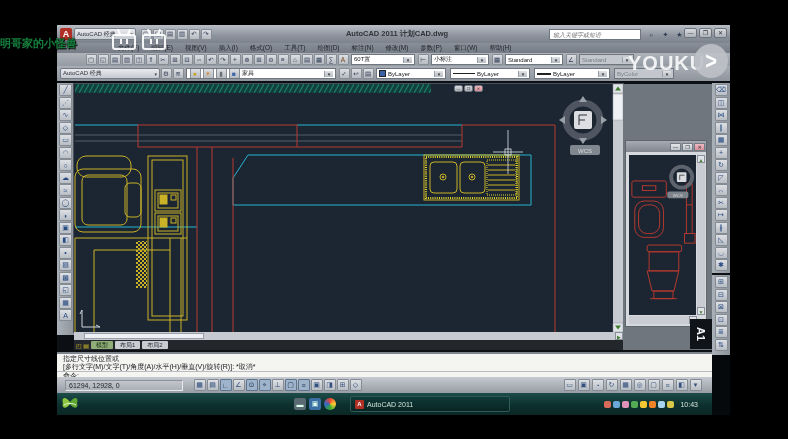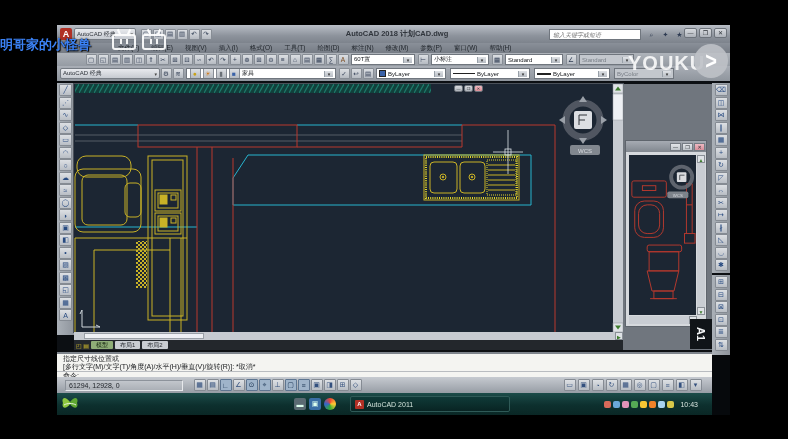--- a/index.html
+++ b/index.html
@@ -105,21 +105,21 @@
   .taskbtn{margin-left:14px;width:160px;height:16px;background:linear-gradient(#0f3a38,#082423);
     border:1px solid #2f5a57;border-radius:2px;display:flex;align-items:center;gap:3px;padding:0 4px;}
   .taskbtn .aico{width:9px;height:9px;background:#b03025;color:#fff;font-size:6px;font-weight:bold;
     display:flex;align-items:center;justify-content:center;border-radius:1px;}
   .taskbtn .lbl{font-size:7px;color:#cfe0d8;}
   .tray{margin-left:auto;display:flex;align-items:center;gap:2px;padding-right:14px;}
   .traydot{width:7px;height:7px;border-radius:2px;}
   .clock{font-size:7px;color:#d9e6e0;margin-left:4px;}
 
   
-  .wm-uploader{position:absolute;left:0px;top:36px;font-size:13px;font-weight:bold;color:#3b82f6;
+  .wm-uploader{position:absolute;left:0px;top:36px;font-size:11px;font-weight:bold;color:#15803d;
     text-shadow:0 0 2px #000,1px 1px 1px #000;z-index:50;}
   .bili{position:absolute;top:34px;width:24px;height:16px;border:2px solid #fff;border-radius:3px;opacity:.92;z-index:50;}
   .bili:before,.bili:after{content:"";position:absolute;top:-7px;width:2px;height:6px;background:#fff;}
   .bili:before{left:4px;transform:rotate(-25deg);}
   .bili:after{right:4px;transform:rotate(25deg);}
   .bili .eye{position:absolute;top:3px;width:2px;height:5px;background:#fff;}
   .wm-youku-text{position:absolute;left:628px;top:52px;font-size:20px;font-weight:bold;color:rgba(255,255,255,.85);
     letter-spacing:1px;z-index:50;}
   .wm-youku-circle{position:absolute;left:694px;top:44px;width:34px;height:34px;border-radius:50%;
     background:rgba(190,193,198,.9);z-index:50;display:flex;align-items:center;justify-content:center;}
@@ -138,21 +138,21 @@
         <span class="car">▾</span>
       </div>
       <div style="display:flex;margin-left:4px;">
           <span class="icn">▢</span>
           <span class="icn">◱</span>
           <span class="icn">▤</span>
           <span class="icn">▥</span>
           <span class="icn">↶</span>
           <span class="icn">↷</span>
         </div>
-      <div class="title-text">AutoCAD 2018  计划CAD.dwg</div>
+      <div class="title-text">AutoCAD 2011  计划CAD.dwg</div>
       <input class="search" placeholder="输入关键字或短语" style="">
       <span class="tb-ic" style="position:absolute;left:588px;top:4px;">⌕</span>
       <span class="tb-ic" style="position:absolute;left:602px;top:4px;">✦</span>
       <span class="tb-ic" style="position:absolute;left:616px;top:4px;">★</span>
       <span class="tb-ic" style="position:absolute;left:630px;top:4px;">?</span>
       <div class="winbtns">
         <span class="winbtn">—</span>
         <span class="winbtn">❐</span>
         <span class="winbtn">✕</span>
       </div>

